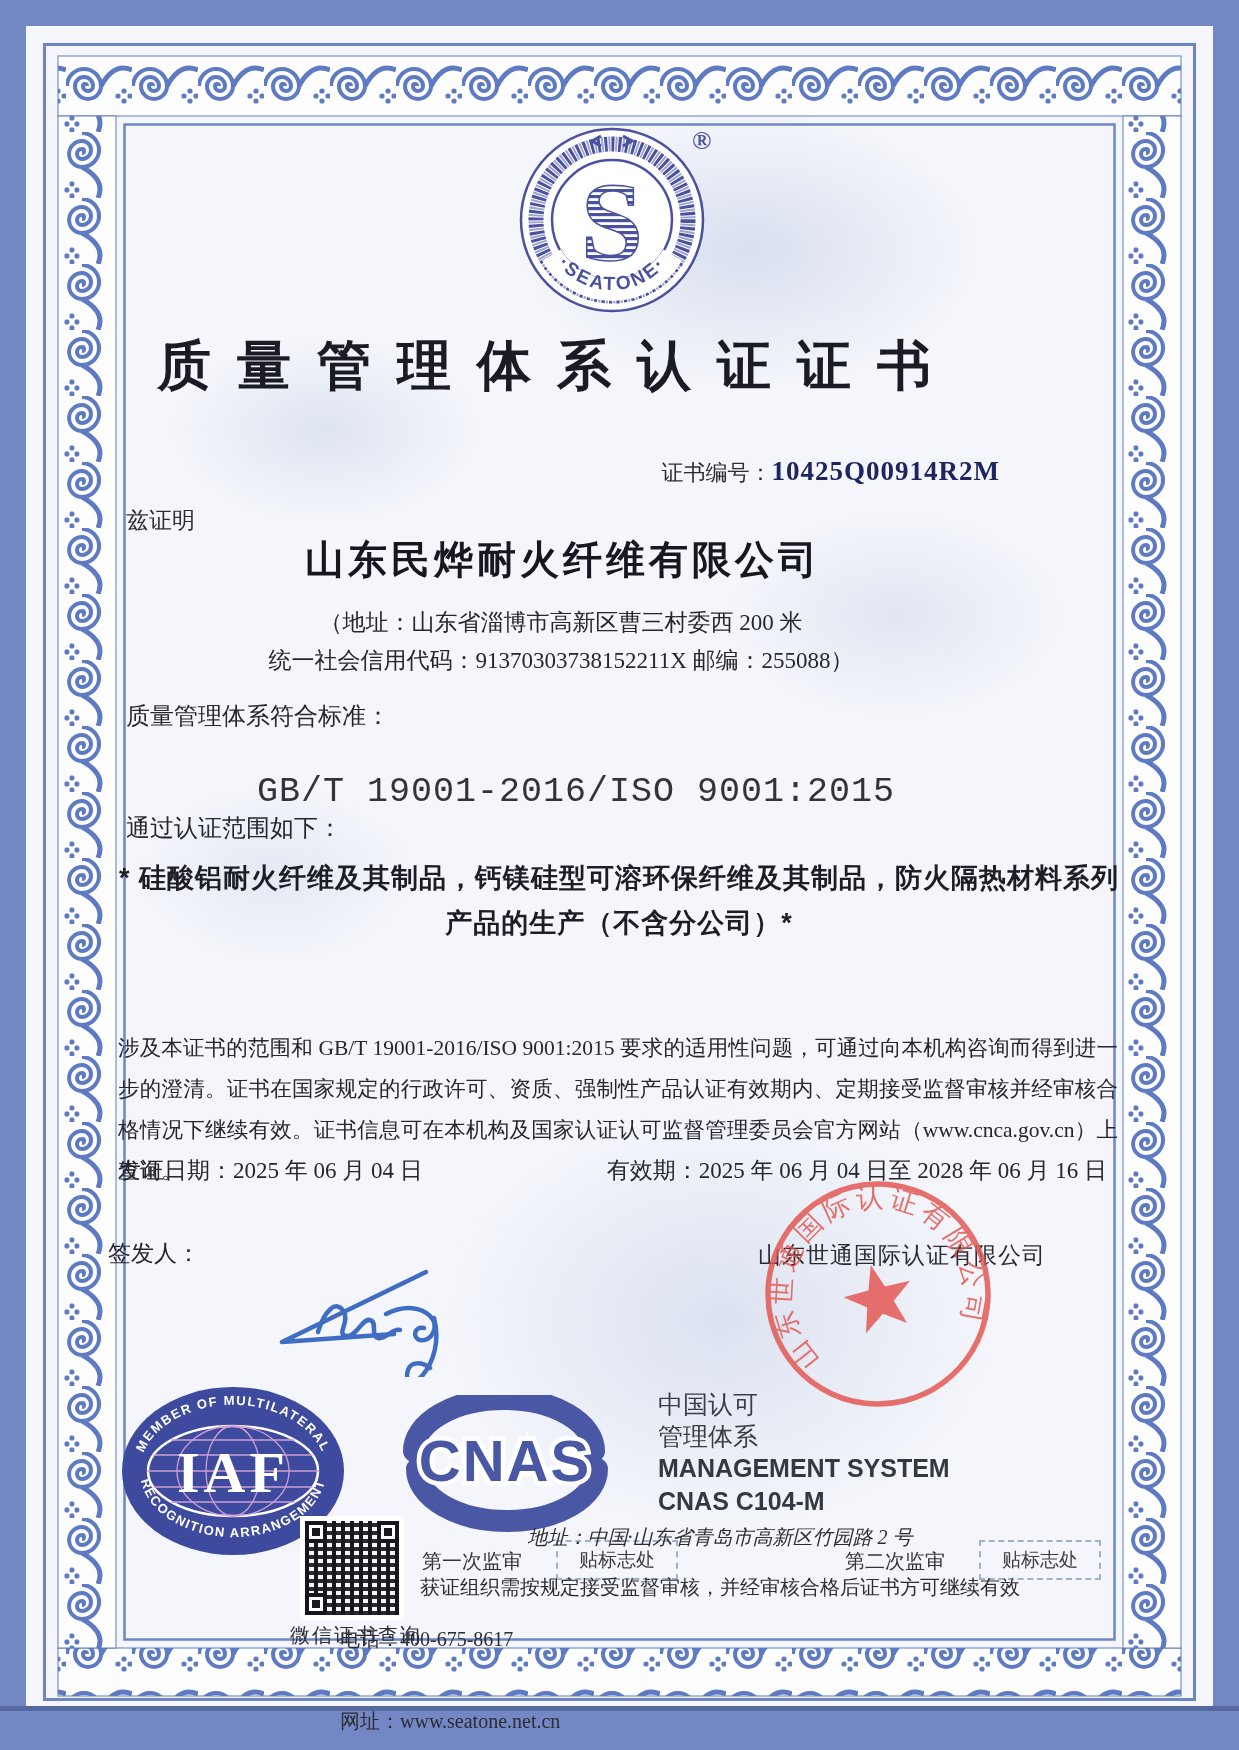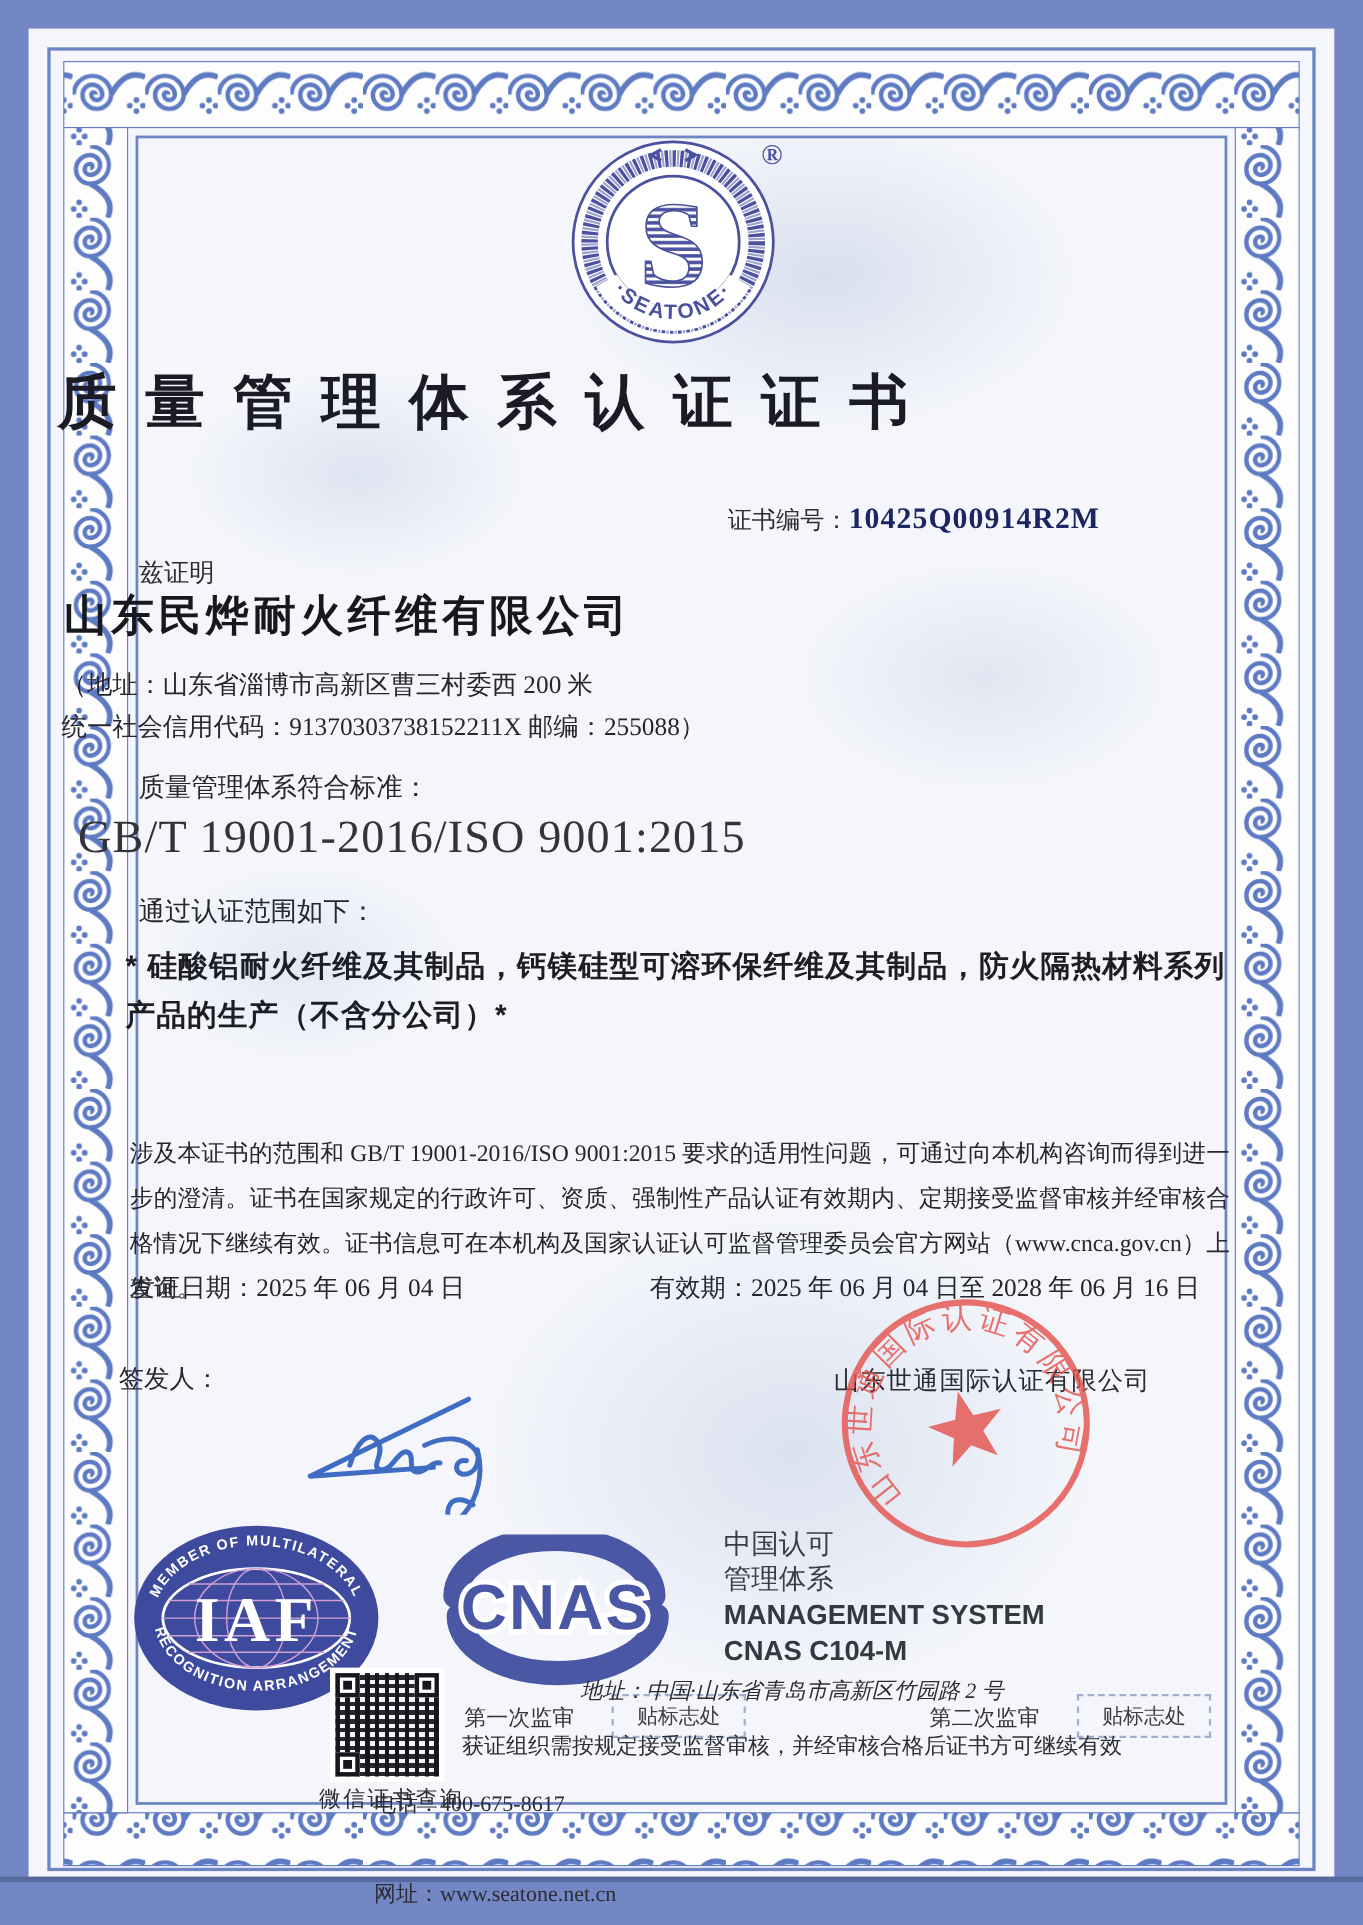--- a/index.html
+++ b/index.html
@@ -8,49 +8,49 @@
   .frame{position:absolute;left:0;top:0;z-index:1;}
   .cloud{position:absolute;z-index:2;border-radius:50%;pointer-events:none;
          background:radial-gradient(closest-side, rgba(178,192,220,.42), rgba(178,192,220,0) 72%);}
   .c1{left:430px;top:55px;width:640px;height:390px;}
   .c2{left:110px;top:300px;width:430px;height:260px;opacity:.8;}
   .c3{left:330px;top:1020px;width:780px;height:600px;opacity:.9;}
   .c4{left:660px;top:470px;width:470px;height:290px;opacity:.7;}
   .c5{left:80px;top:750px;width:390px;height:250px;opacity:.6;}
 
   .abs{position:absolute;z-index:3;}
-  .ctr{left:114px;width:1010px;text-align:left;}
+  .ctr{left:114px;width:1010px;text-align:center;}
 
   .logo-svg{left:517px;top:122px;}
   .logo-reg{left:692px;top:126px;font-size:26px;color:#4a519e;font-weight:bold;}
 
   .title{top:330px;font-size:54px;font-weight:bold;color:#1b1b26;letter-spacing:26px;
          transform:translateX(-62px);white-space:nowrap;}
   .certno{top:456px;right:239px;font-size:22px;color:#2c2c34;}
   .certno b{font-size:27px;color:#1c2660;letter-spacing:1px;font-family:"Liberation Serif",serif;}
 
   .intro{left:126px;top:505px;font-size:23px;color:#2c2c34;}
   .company{top:533px;font-size:39px;font-weight:bold;color:#17171f;letter-spacing:4px;
            font-family:"Liberation Sans",sans-serif;transform:translateX(-56px);}
   .addr1{top:607px;font-size:23px;color:#26262e;transform:translateX(-58px);}
   .addr2{top:645px;font-size:23px;color:#26262e;transform:translateX(-58px);}
 
   .stdlabel{left:126px;top:700px;font-size:24px;color:#26262e;}
-  .stdvalue{top:738px;font-size:42px;color:#33333b;font-family:Liberation Serif, serif;
+  .stdvalue{top:772px;font-size:35px;color:#33333b;font-family:Liberation Mono, monospace;
             letter-spacing:1px;transform:translateX(-43px);}
   .scopelabel{left:126px;top:812px;font-size:24px;color:#26262e;}
   .scopetext{top:856px;font-size:27px;font-weight:bold;line-height:45px;color:#1d1d25;
              font-family:"Liberation Sans",sans-serif;letter-spacing:1px;}
 
   .legal{left:118px;top:1028px;width:1000px;font-size:21.5px;line-height:41px;
          color:#26262e;text-align:justify;}
 
   .issuedate,.validity{top:1155px;font-size:23px;color:#26262e;}
   .issuedate{left:118px;}
-  .validity{right:148px;}
+  .validity{right:132px;}
 
   .signer{left:108px;top:1238px;font-size:23px;color:#26262e;}
   .issuer{left:758px;top:1240px;font-size:23px;color:#2a2a32;letter-spacing:1px;}
 
   .sig-svg{left:268px;top:1252px;}
   .stamp-svg{left:756px;top:1172px;z-index:4;}
 
   .iaf-svg{left:118px;top:1385px;}
   .cnas-svg{left:398px;top:1395px;}
   .cnasblock{left:658px;top:1388px;z-index:3;color:#3b3c44;}

